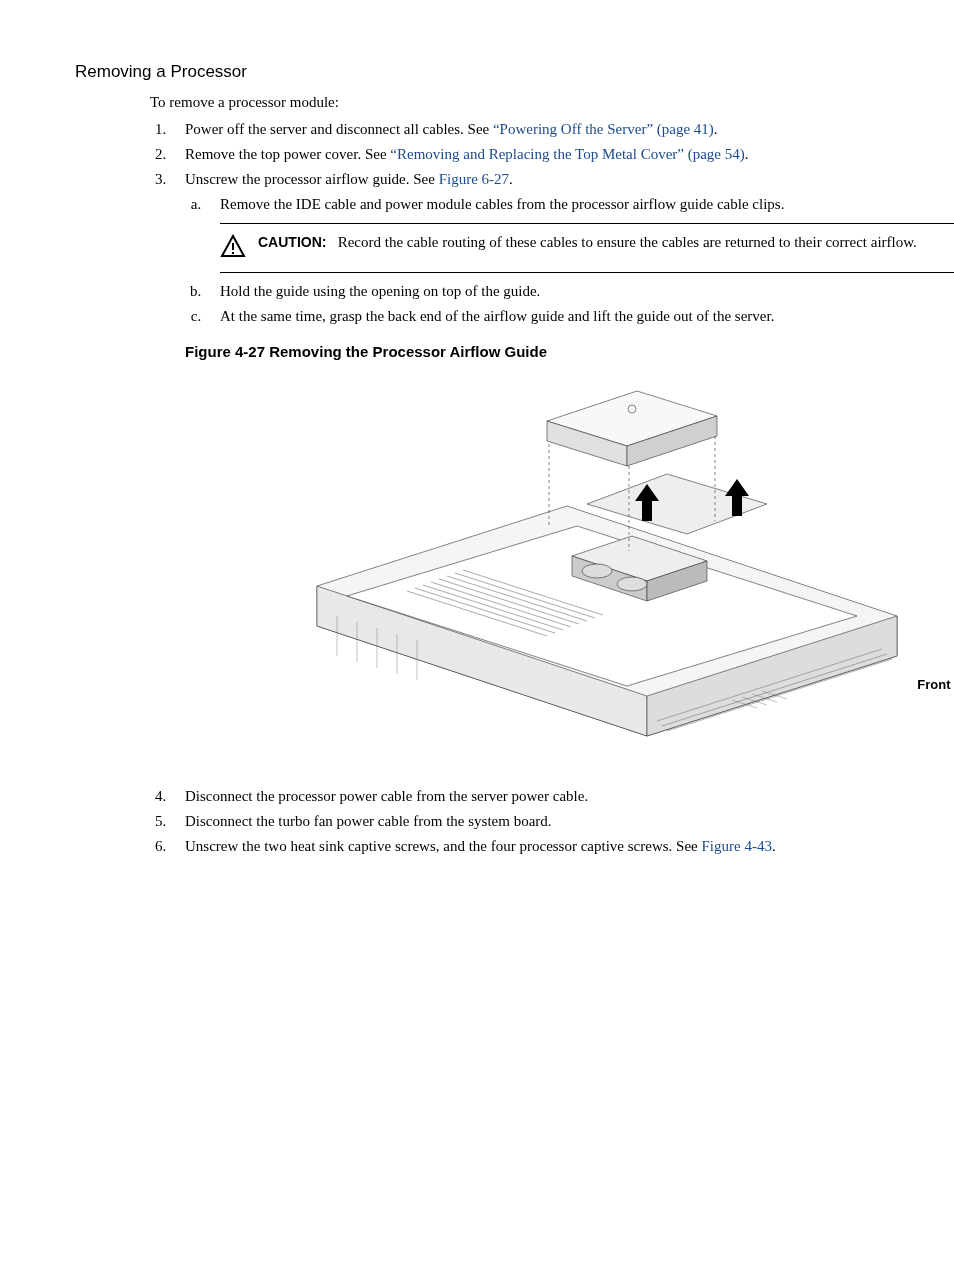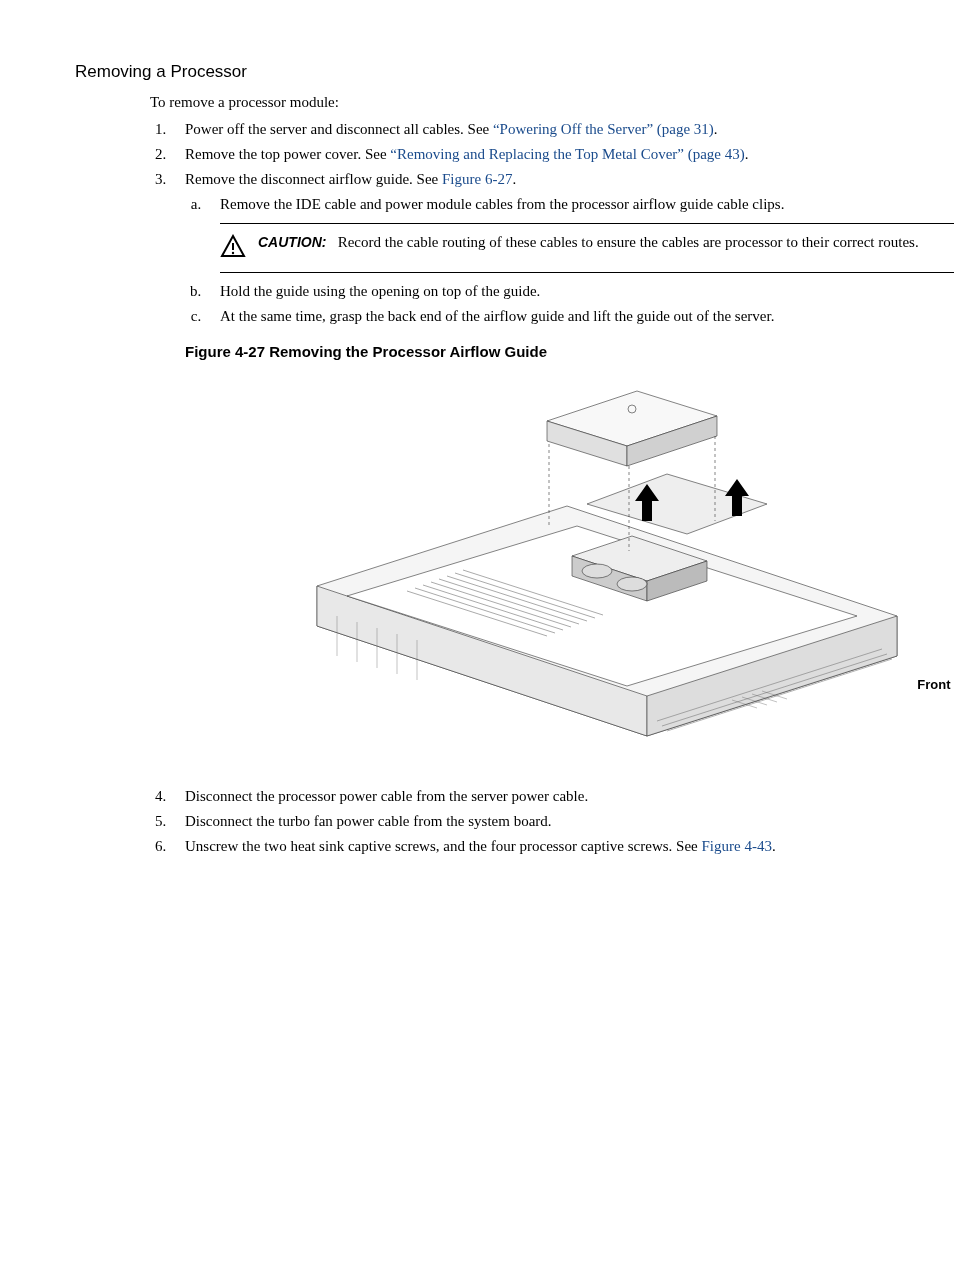--- a/index.html
+++ b/index.html
@@ -56,21 +56,20 @@
       gap: 12px;
     }
     .caution-icon {
       flex-shrink: 0;
       margin-top: 2px;
     }
     .caution-label {
       font-family: Arial, sans-serif;
       font-weight: bold;
       font-size: 14px;
-      font-style: italic;
     }
     .caution-text {
       flex: 1;
     }
     .figure-caption {
       font-family: Arial, sans-serif;
       font-weight: bold;
       font-size: 15px;
       margin: 14px 0 4px 0;
     }
@@ -103,42 +102,42 @@
 <body>
 <div class="page-container">
 
 <h2 class="section-heading">Removing a Processor</h2>
 
 <div class="body-indent">
   <p class="intro">To remove a processor module:</p>
 
   <ol class="numbered">
     <li>
-      <span>Power off the server and disconnect all cables. See </span><a class="link">“Powering Off the Server” (page 31)</a><span>.</span>
-    </li>
-    <li>
-      <span>Remove the top power cover. See </span><a class="link">“Removing and Replacing the Top Metal Cover” (page 43)</a><span>.</span>
-    </li>
-    <li>
-      <span>Remove the disconnect airflow guide. See </span><a class="link">Figure 6-27</a><span>.</span>
+      <span>Power off the server and disconnect all cables. See </span><a class="link">“Powering Off the Server” (page 41)</a><span>.</span>
+    </li>
+    <li>
+      <span>Remove the top power cover. See </span><a class="link">“Removing and Replacing the Top Metal Cover” (page 54)</a><span>.</span>
+    </li>
+    <li>
+      <span>Unscrew the processor airflow guide. See </span><a class="link">Figure 6-27</a><span>.</span>
       <ol class="lettered">
         <li>Remove the IDE cable and power module cables from the processor airflow guide cable clips.</li>
       </ol>
 
       <div class="caution-box">
         <span class="caution-icon">
           <svg width="26" height="24" viewBox="0 0 26 24">
             <path d="M13 2 L24 22 L2 22 Z" fill="none" stroke="#000" stroke-width="2"></path>
             <line x1="13" y1="9" x2="13" y2="16" stroke="#000" stroke-width="2"></line>
             <circle cx="13" cy="19" r="1.2" fill="#000"></circle>
           </svg>
         </span>
         <div class="caution-text">
           <span class="caution-label">CAUTION:</span>
-          <span> &nbsp; </span><span>Record the cable routing of these cables to ensure the cables are processor to their correct routes.</span>
+          <span> &nbsp; </span><span>Record the cable routing of these cables to ensure the cables are returned to their correct airflow.</span>
         </div>
       </div>
 
       <ol class="lettered" start="2">
         <li>Hold the guide using the opening on top of the guide.</li>
         <li>At the same time, grasp the back end of the airflow guide and lift the guide out of the server.</li>
       </ol>
 
       <div class="figure-caption">Figure 4-27 Removing the Processor Airflow Guide</div>
 

